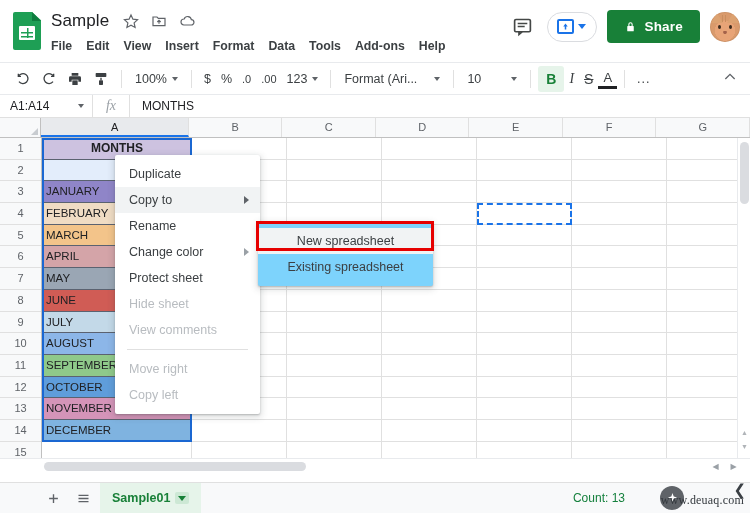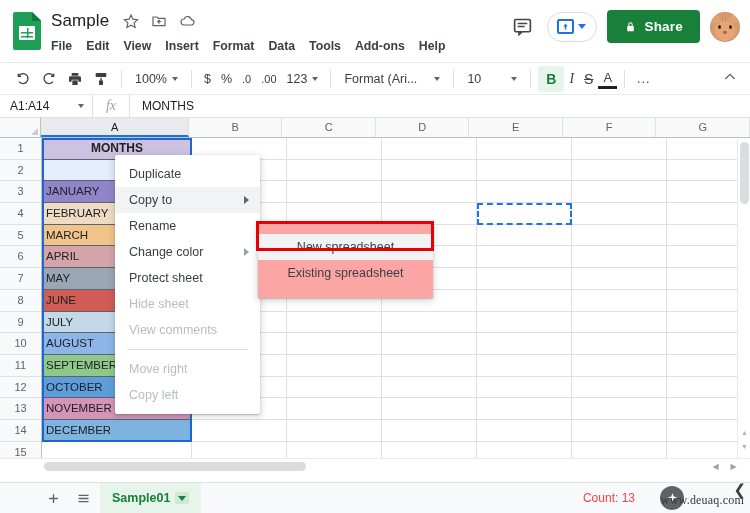--- a/index.html
+++ b/index.html
@@ -183,21 +183,21 @@
   .cm-item.active { background: #f1f3f4; }
   .cm-arrow { position: absolute; right: 11px; width: 0; height: 0;
     border-top: 4px solid transparent; border-bottom: 4px solid transparent;
     border-left: 5px solid #5f6368; }
   .cm-arrow.dim { border-left-color: #9aa0a6; }
   .cm-sep { height: 1px; background: #e0e0e0; margin: 6px 12px; }
 
   
   #submenu {
     position: absolute; left: 258px; top: 222px; width: 175px;
-    background: #fca5a5; border-radius: 2px; padding: 12px 0;
+    background: #7dd3fc; border-radius: 2px; padding: 6px 0;
     box-shadow: 0 2px 6px 2px rgba(60,64,67,.15), 0 1px 2px rgba(60,64,67,.3);
     z-index: 41;
   }
   .sm-item { height: 26px; display: flex; align-items: center; justify-content: center;
     font-size: 12.5px; color: #3c4043; cursor: pointer; }
   .sm-item.active { background: #f1f3f4; }
   #red-box { position: absolute; left: 256px; top: 221px; width: 178px; height: 30px;
     border: 3px solid #e60000; z-index: 42; pointer-events: none; }
 
   
@@ -210,21 +210,21 @@
     justify-content: center; color: #5f6368; cursor: pointer; border-radius: 50%;
     font-size: 16px; margin-right: 4px; }
   #sheet-tab { display: flex; align-items: center; gap: 5px; height: 31px;
     padding: 0 12px; background: #e6f4ea; color: #188038; font-size: 12.5px;
     font-weight: bold; cursor: pointer; }
   #sheet-tab .tabcaret { width: 0; height: 0; border-left: 4px solid transparent;
     border-right: 4px solid transparent; border-top: 5px solid #188038;
     background: none; }
   #tab-caret-box { background: #cde8d5; border-radius: 2px; padding: 4px 3px 3px;
     display: flex; }
-  #count-label { position: absolute; right: 115px; font-size: 12px; color: #ef4444; }
+  #count-label { position: absolute; right: 125px; font-size: 12px; color: #15803d; }
   #explore-btn { position: absolute; right: 66px; width: 24px; height: 24px;
     background: #5f6368; border-radius: 50%; display: flex; align-items: center;
     justify-content: center; color: #fff; font-size: 13px; cursor: pointer; }
   #watermark { position: absolute; right: 6px; bottom: 5px; font-size: 12px;
     color: #33383d; letter-spacing: .2px; font-family: "Liberation Serif", serif;
     z-index: 30; }
   #wm-mark { position: absolute; right: 4px; bottom: 14px; font-size: 15px; color: #3a3f44;
     z-index: 30; }
 </style>
 </head>

